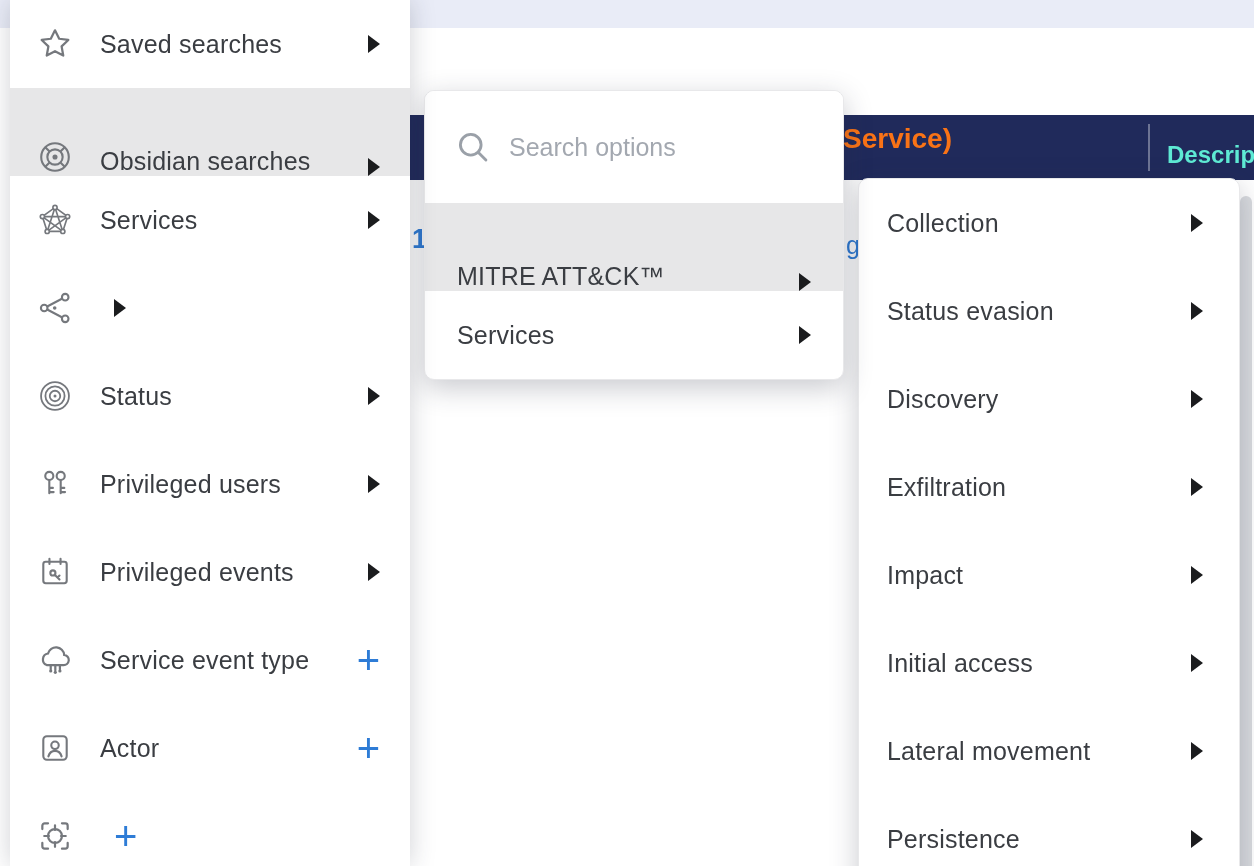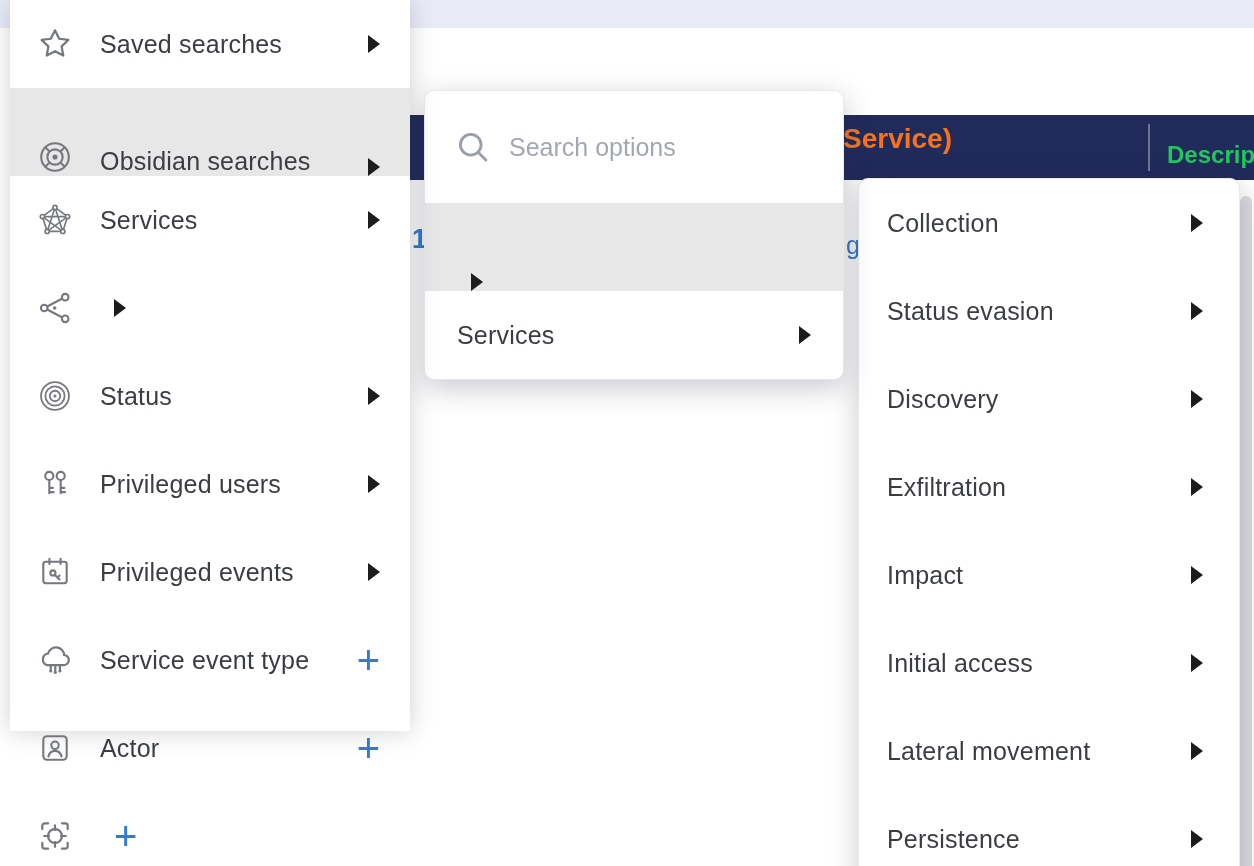--- a/index.html
+++ b/index.html
@@ -7,21 +7,21 @@
   body {
     position:relative; overflow:hidden; background:#ffffff;
     font-family:"Liberation Sans", sans-serif; color:#3a3d42;
   }
 
   
   .top-strip { position:absolute; left:0; top:0; width:1254px; height:28px; background:#e9ecf7; z-index:0; }
   .table-header { position:absolute; left:410px; top:115px; width:844px; height:65px; background:#202a5b; z-index:1; }
   .th-col1 { position:absolute; left:433px; top:8px; font-size:28px; font-weight:bold; color:#f97316; white-space:nowrap; }
   .th-divider { position:absolute; left:738px; top:9px; bottom:9px; width:2px; background:rgba(255,255,255,0.35); }
-  .th-col2 { position:absolute; left:757px; top:26px; font-size:24px; font-weight:bold; color:#22c55e; white-space:nowrap; }
+  .th-col2 { position:absolute; left:757px; top:26px; font-size:24px; font-weight:bold; color:#5eead4; white-space:nowrap; }
 
   .frag { position:absolute; color:#2e7cd6; z-index:2; white-space:nowrap; }
   .frag-left  { left:412px; top:224px; font-size:27px; font-weight:bold; }
   .frag-mid   { left:846px; top:231px; font-size:25px; }
   .frag-right { left:1222px; top:224px; font-size:27px; font-weight:bold; }
 
   .page-scrollbar { position:absolute; left:1240px; top:196px; width:12px; height:670px;
     background:#d9dbdf; border-radius:6px 6px 0 0; z-index:4; }
 
   
@@ -29,21 +29,21 @@
   .menu-item { display:flex; align-items:center; height:88px; cursor:pointer; }
   .menu-item.selected { background:#e7e7e8;align-items:flex-end; }
   .mi-icon { width:38px; height:38px; margin-right:26px; flex:none;
     display:flex; align-items:center; justify-content:center; }
   .mi-label { flex:1; font-size:25px; color:#3a3d42; letter-spacing:0.2px; white-space:nowrap; overflow:hidden; }
   .mi-trail { margin-left:14px; flex:none; }
   .arrow { width:0; height:0; border-top:9px solid transparent; border-bottom:9px solid transparent;
     border-left:12px solid #1b1c1e; }
   .plus { color:#2e7cd6; font-size:40px; font-weight:400; line-height:38px; }
 
-  .left-menu { left:10px; top:0; width:400px; height:731px; z-index:10;
+  .left-menu { left:10px; top:0; width:400px; height:866px; z-index:10;
     box-shadow:0 0 24px rgba(40,44,63,0.22); }
   .left-menu .menu-item { padding:0 30px 0 26px; }
 
   .middle-menu { left:424px; top:90px; width:420px; z-index:9;
     border:1px solid #e8e8ea; border-radius:10px; overflow:hidden;
     box-shadow:0 8px 28px rgba(40,44,63,0.25); }
   .middle-menu .menu-item { padding:0 32px; }
   .search-row { display:flex; align-items:center; height:112px; padding:0 24px 0 30px; background:#ffffff; }
   .search-input { border:none; outline:none; flex:1; margin-left:18px; font-size:25px;
     color:#3a3d42; font-family:inherit; background:transparent; }
@@ -209,20 +209,21 @@
     <span style="display:flex;">
       <svg width="36" height="36" viewBox="0 0 24 24" fill="none" stroke="#9aa0a8" stroke-width="1.9" stroke-linecap="round">
           <circle cx="10.5" cy="10.5" r="6.9"></circle>
           <path d="M15.6 15.6l5 5"></path>
         </svg>
     </span>
     <input class="search-input" type="text" placeholder="Search options" style="">
   </div>
 
   <div class="menu-item selected">
+    <span class="mi-label">MITRE ATT&amp;CK™</span>
     <span class="mi-trail arrow"></span>
   </div>
 
   <div class="menu-item">
     <span class="mi-label">Services</span>
     <span class="mi-trail arrow"></span>
   </div>
 
 </div>
 

